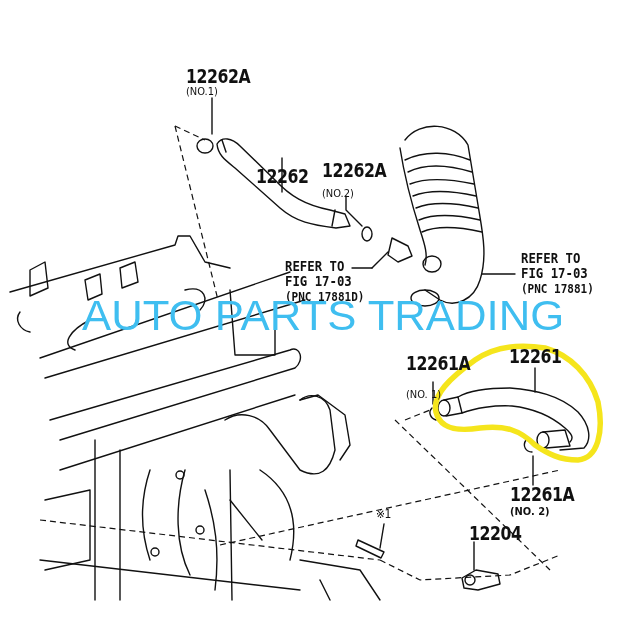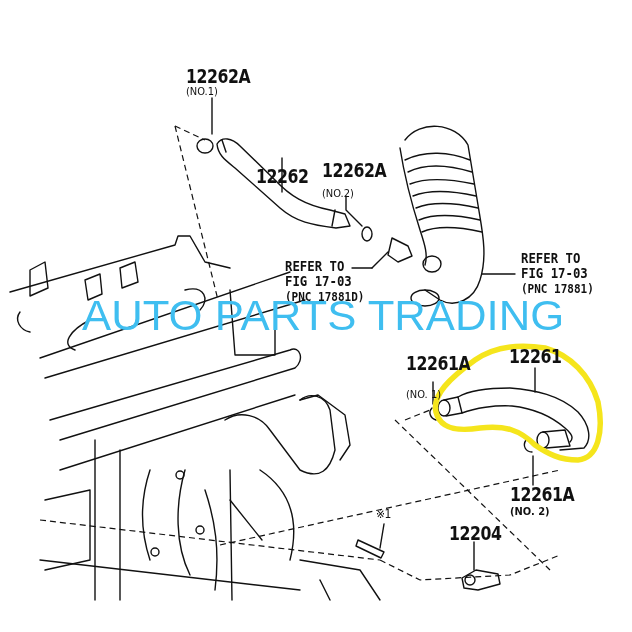--- a/index.html
+++ b/index.html
@@ -141,21 +141,21 @@
 
 <div class="lbl" style="left:509px;top:347px;text-align:center;">
   <div class="pn">12261</div>
 </div>
 
 <div class="lbl" style="left:510px;top:485px;">
   <div class="pn">12261A</div>
   <div class="sub" style="margin-top:2px;font-weight:bold;">(NO. 2)</div>
 </div>
 
-<div class="lbl" style="left:449px;top:524px;">
+<div class="lbl" style="left:469px;top:524px;">
   <div class="pn">12204</div>
 </div>
 
 <div class="lbl" style="left:376px;top:508px;">
   <div class="note">※1</div>
 </div>
 
 <div class="lbl ref" style="left:285px;top:259px;">
   <div>REFER TO</div>
   <div>FIG 17-03</div>

